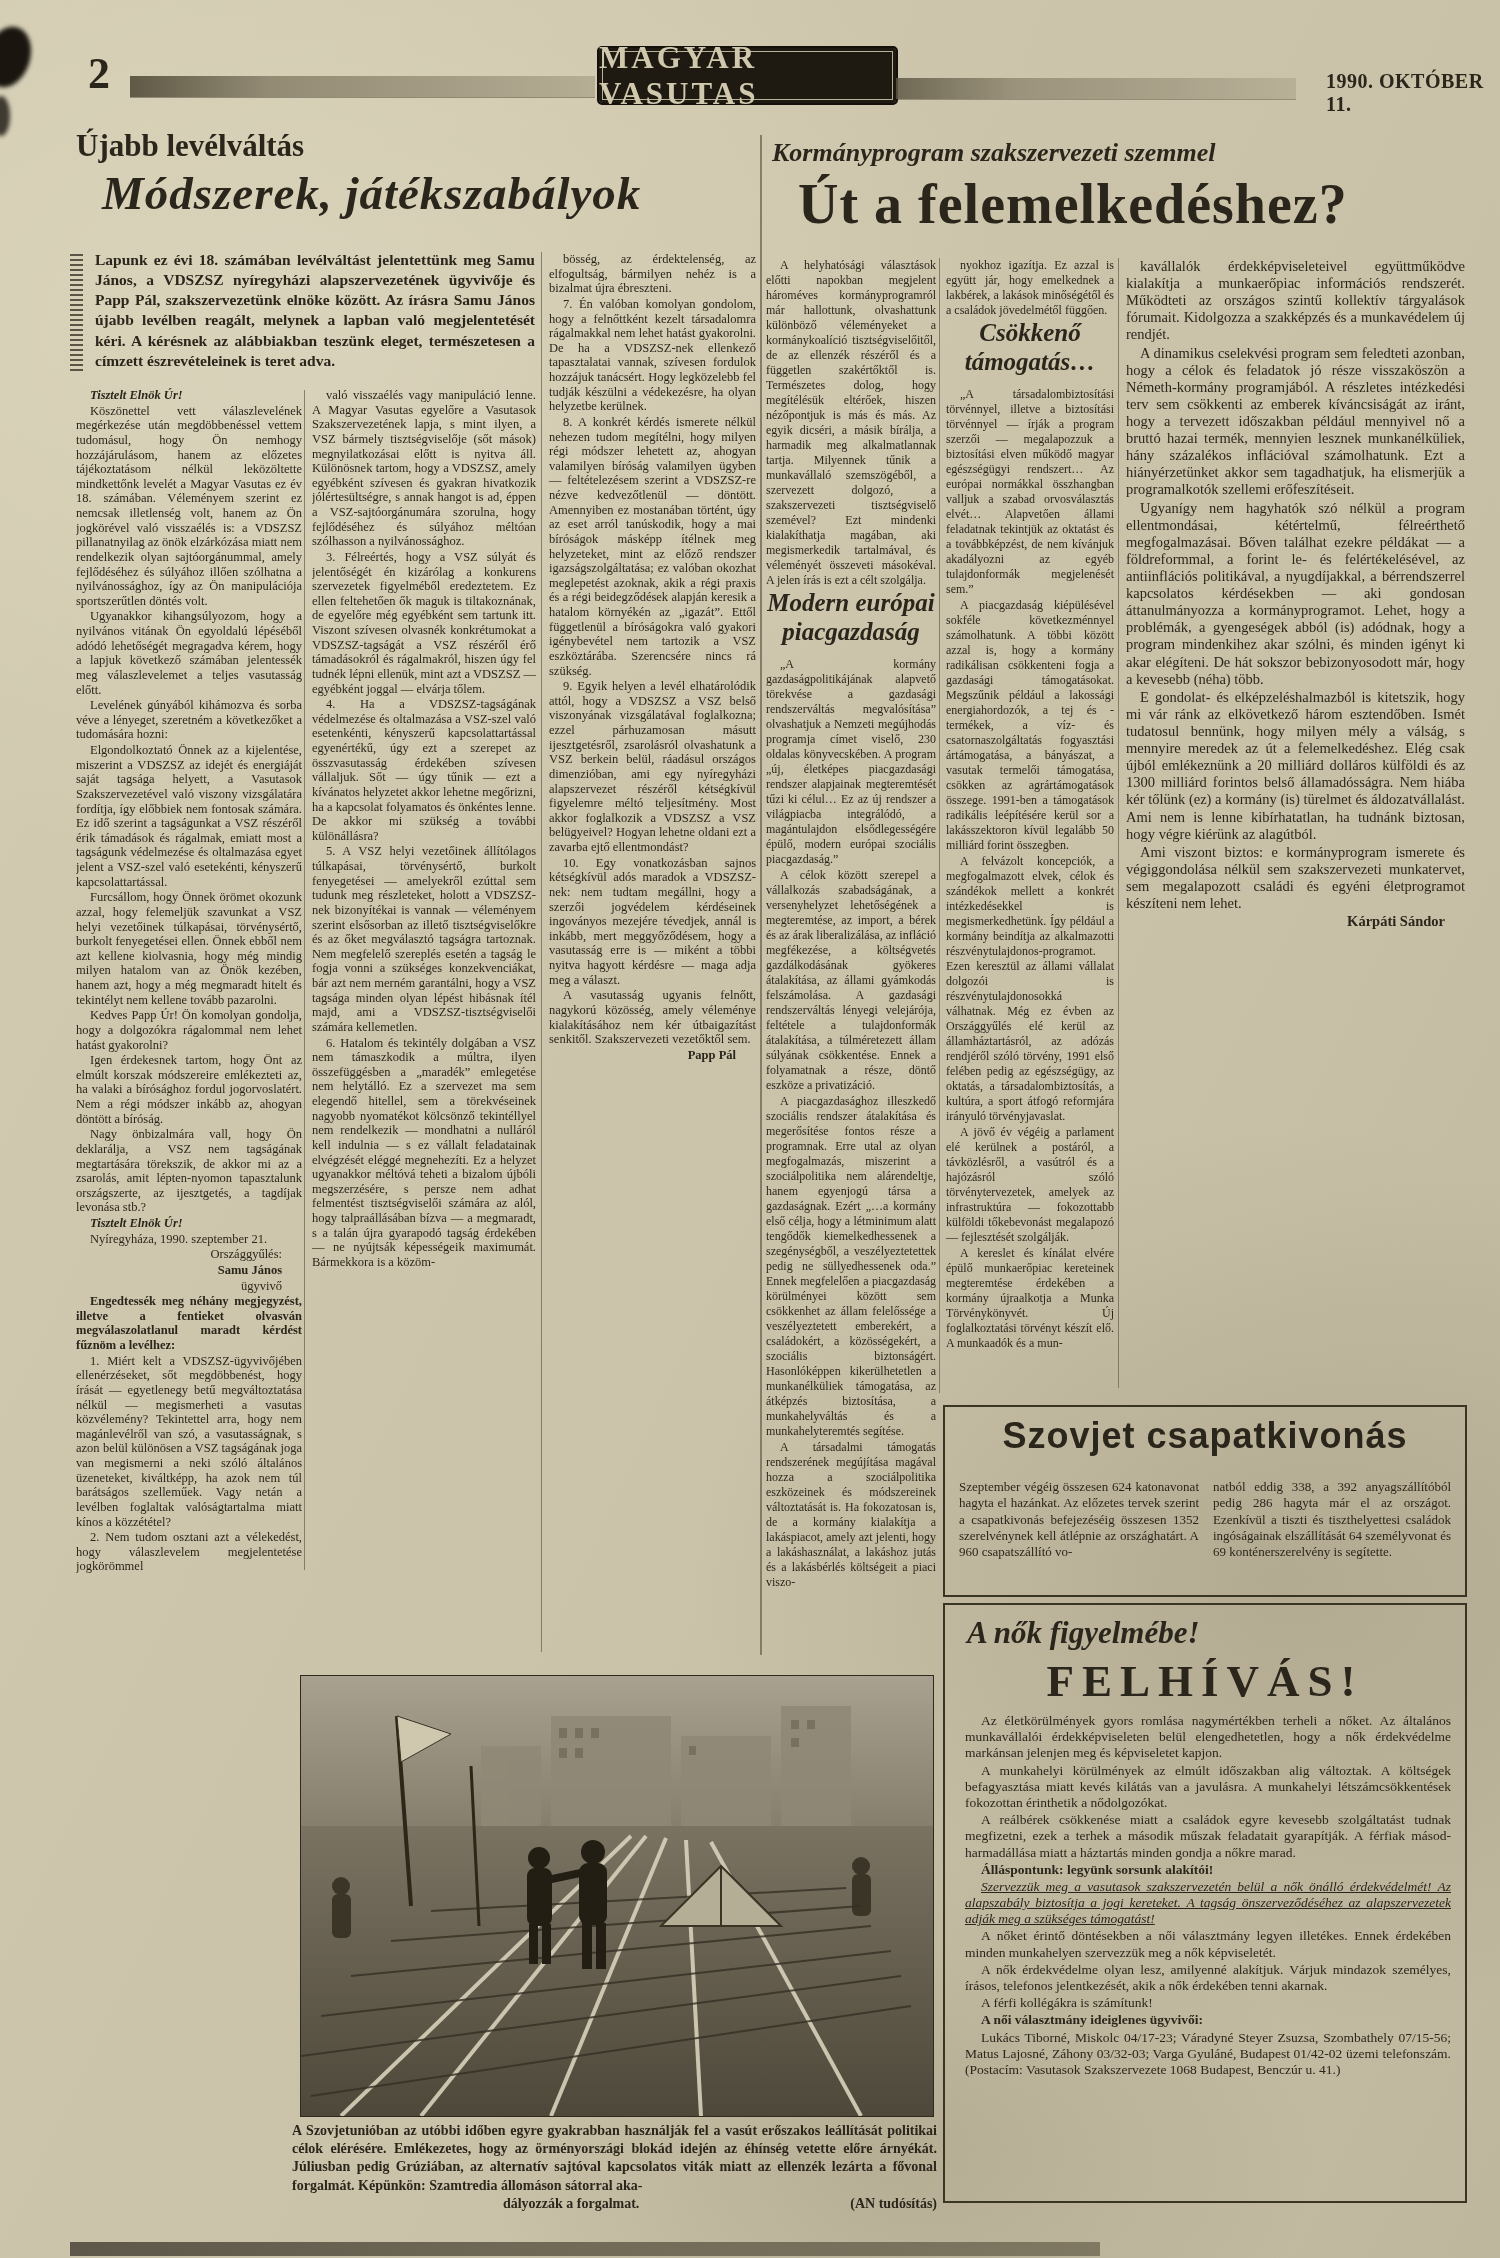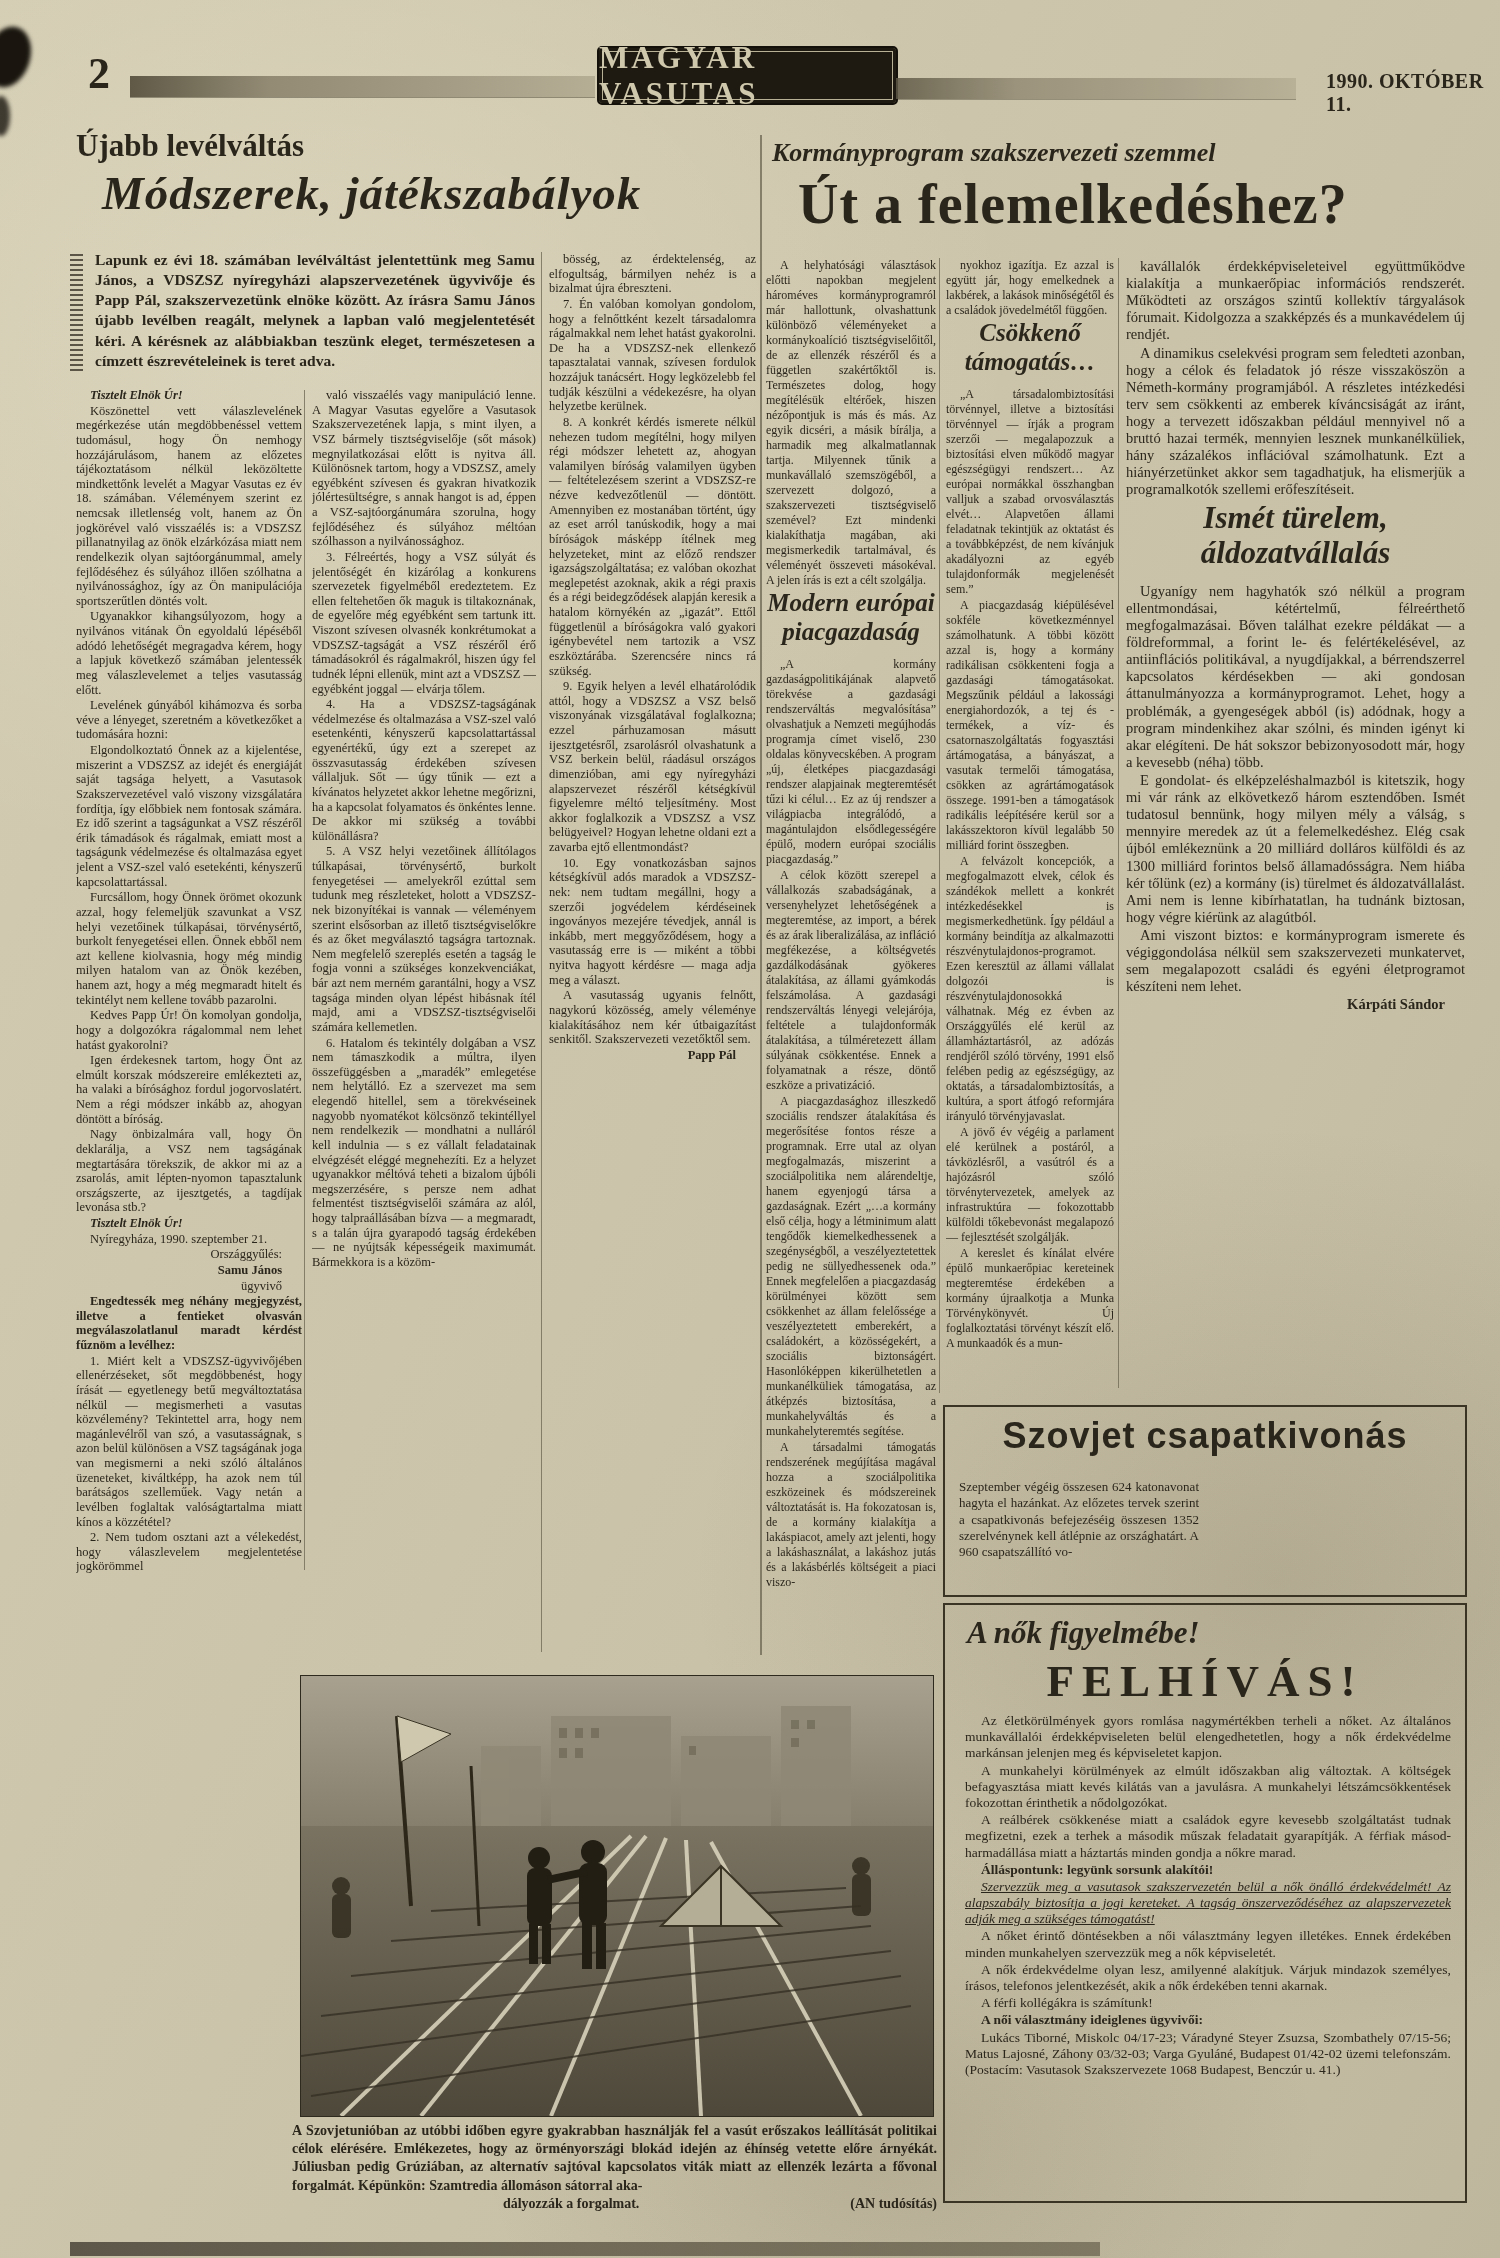--- a/index.html
+++ b/index.html
@@ -128,30 +128,30 @@
       <p class="para s-h">Csökkenő támogatás…</p>
       <p class="para">„A társadalombiztosítási törvénnyel, illetve a biztosítási törvénnyel — írják a program szerzői — megalapozzuk a biztosítási elven működő magyar egészségügyi rendszert… Az európai normákkal összhangban valljuk a szabad orvosválasztás elvét… Alapvetően állami feladatnak tekintjük az oktatást és a továbbképzést, de nem kívánjuk akadályozni az egyéb tulajdonformák megjelenését sem.”</p>
       <p class="para">A piacgazdaság kiépülésével sokféle következménnyel számolhatunk. A többi között azzal is, hogy a kormány radikálisan csökkenteni fogja a gazdasági támogatásokat. Megszűnik például a lakossági energiahordozók, a tej és -termékek, a víz- és csatornaszolgáltatás fogyasztási ártámogatása, a bányászat, a vasutak termelői támogatása, csökken az agrártámogatások összege. 1991-ben a támogatások radikális leépítésére kerül sor a lakásszektoron kívül legalább 50 milliárd forint összegben.</p>
       <p class="para">A felvázolt koncepciók, a megfogalmazott elvek, célok és szándékok mellett a konkrét intézkedésekkel is megismerkedhetünk. Így például a kormány beindítja az alkalmazotti részvénytulajdonos-programot. Ezen keresztül az állami vállalat dolgozói is részvénytulajdonosokká válhatnak. Még ez évben az Országgyűlés elé kerül az államháztartásról, az adózás rendjéről szóló törvény, 1991 első felében pedig az egészségügy, az oktatás, a társadalombiztosítás, a kultúra, a sport átfogó reformjára irányuló törvényjavaslat.</p>
       <p class="para">A jövő év végéig a parlament elé kerülnek a postáról, a távközlésről, a vasútról és a hajózásról szóló törvénytervezetek, amelyek az infrastruktúra — fokozottabb külföldi tőkebevonást megalapozó — fejlesztését szolgálják.</p>
       <p class="para">A kereslet és kínálat elvére épülő munkaerőpiac kereteinek megteremtése érdekében a kormány újraalkotja a Munka Törvénykönyvét. Új foglalkoztatási törvényt készít elő. A munkaadók és a mun-</p>
     </div>
   <div class="col c-wide" style="left:1126px;top:258px;width:339px;height:1135px;">
       <p class="para">kavállalók érdekképviseleteivel együttműködve kialakítja a munkaerőpiac információs rendszerét. Működteti az országos szintű kollektív tárgyalások fórumait. Kidolgozza a szakképzés és a munkavédelem új rendjét.</p>
       <p class="para">A dinamikus cselekvési program sem feledteti azonban, hogy a célok és feladatok jó része visszaköszön a Németh-kormány programjából. A részletes intézkedési terv sem csökkenti az emberek kíváncsiságát az iránt, hogy a tervezett időszakban például mennyivel nő a bruttó hazai termék, mennyien lesznek munkanélküliek, hány százalékos inflációval számolhatunk. Ezt a hiányérzetünket akkor sem tagadhatjuk, ha elismerjük a programalkotók szellemi erőfeszítéseit.</p>
-      <p class="para s-H">Ismét türelem, áldozatvállalás</p>
       <p class="para">Ugyanígy nem hagyhatók szó nélkül a program ellentmondásai, kétértelmű, félreérthető megfogalmazásai. Bőven találhat ezekre példákat — a földreformmal, a forint le- és felértékelésével, az antiinflációs politikával, a nyugdíjakkal, a bérrendszerrel kapcsolatos kérdésekben — aki gondosan áttanulmányozza a kormányprogramot. Lehet, hogy a problémák, a gyengeségek abból (is) adódnak, hogy a program mindenkihez akar szólni, és minden igényt ki akar elégíteni. De hát sokszor bebizonyosodott már, hogy a kevesebb (néha) több.</p>
       <p class="para">E gondolat- és elképzeléshalmazból is kitetszik, hogy mi vár ránk az elkövetkező három esztendőben. Ismét tudatosul bennünk, hogy milyen mély a válság, s mennyire meredek az út a felemelkedéshez. Elég csak újból emlékeznünk a 20 milliárd dolláros külföldi és az 1300 milliárd forintos belső államadósságra. Nem hiába kér tőlünk (ez) a kormány (is) türelmet és áldozatvállalást. Ami nem is lenne kibírhatatlan, ha tudnánk biztosan, hogy végre kiérünk az alagútból.</p>
       <p class="para">Ami viszont biztos: e kormányprogram ismerete és végiggondolása nélkül sem szakszervezeti munkatervet, sem megalapozott családi és egyéni életprogramot készíteni nem lehet.</p>
       <p class="para s-sigb">Kárpáti Sándor</p>
     </div>
 
   <div class="box" style="left:943px;top:1405px;width:520px;height:188px;">
     <div class="sov-title">Szovjet csapatkivonás</div>
     <div class="sov-col" style="left:14px;width:240px;height:108px;">Szeptember végéig összesen 624 katonavonat hagyta el hazánkat. Az előzetes tervek szerint a csapatkivonás befejezéséig összesen 1352 szerelvénynek kell átlépnie az országhatárt. A 960 csapatszállító vo-</div>
+    <div class="sov-col" style="left:268px;width:238px;height:108px;">natból eddig 338, a 392 anyagszállítóból pedig 286 hagyta már el az országot. Ezenkívül a tiszti és tiszthelyettesi családok ingóságainak elszállítását 64 személyvonat és 69 konténerszerelvény is segítette.</div>
   </div>
 
   <div class="box" style="left:943px;top:1603px;width:520px;height:596px;border-width:2.5px;">
     <div class="women-title">A nők figyelmébe!</div>
     <div class="women-felhivas">FELHÍVÁS!</div>
     <div class="women-body">
         <p class="para">Az életkörülmények gyors romlása nagymértékben terheli a nőket. Az általános munkavállalói érdekképviseleten belül elengedhetetlen, hogy a nők érdekvédelme markánsan jelenjen meg és képviseletet kapjon.</p>
         <p class="para">A munkahelyi körülmények az elmúlt időszakban alig változtak. A költségek befagyasztása miatt kevés kilátás van a javulásra. A munkahelyi létszámcsökkentések fokozottan érinthetik a nődolgozókat.</p>
         <p class="para">A reálbérek csökkenése miatt a családok egyre kevesebb szolgáltatást tudnak megfizetni, ezek a terhek a második műszak feladatait gyarapítják. A férfiak másod- harmadállása miatt a háztartás minden gondja a nőkre marad.</p>
         <p class="para s-b">Álláspontunk: legyünk sorsunk alakítói!</p>

